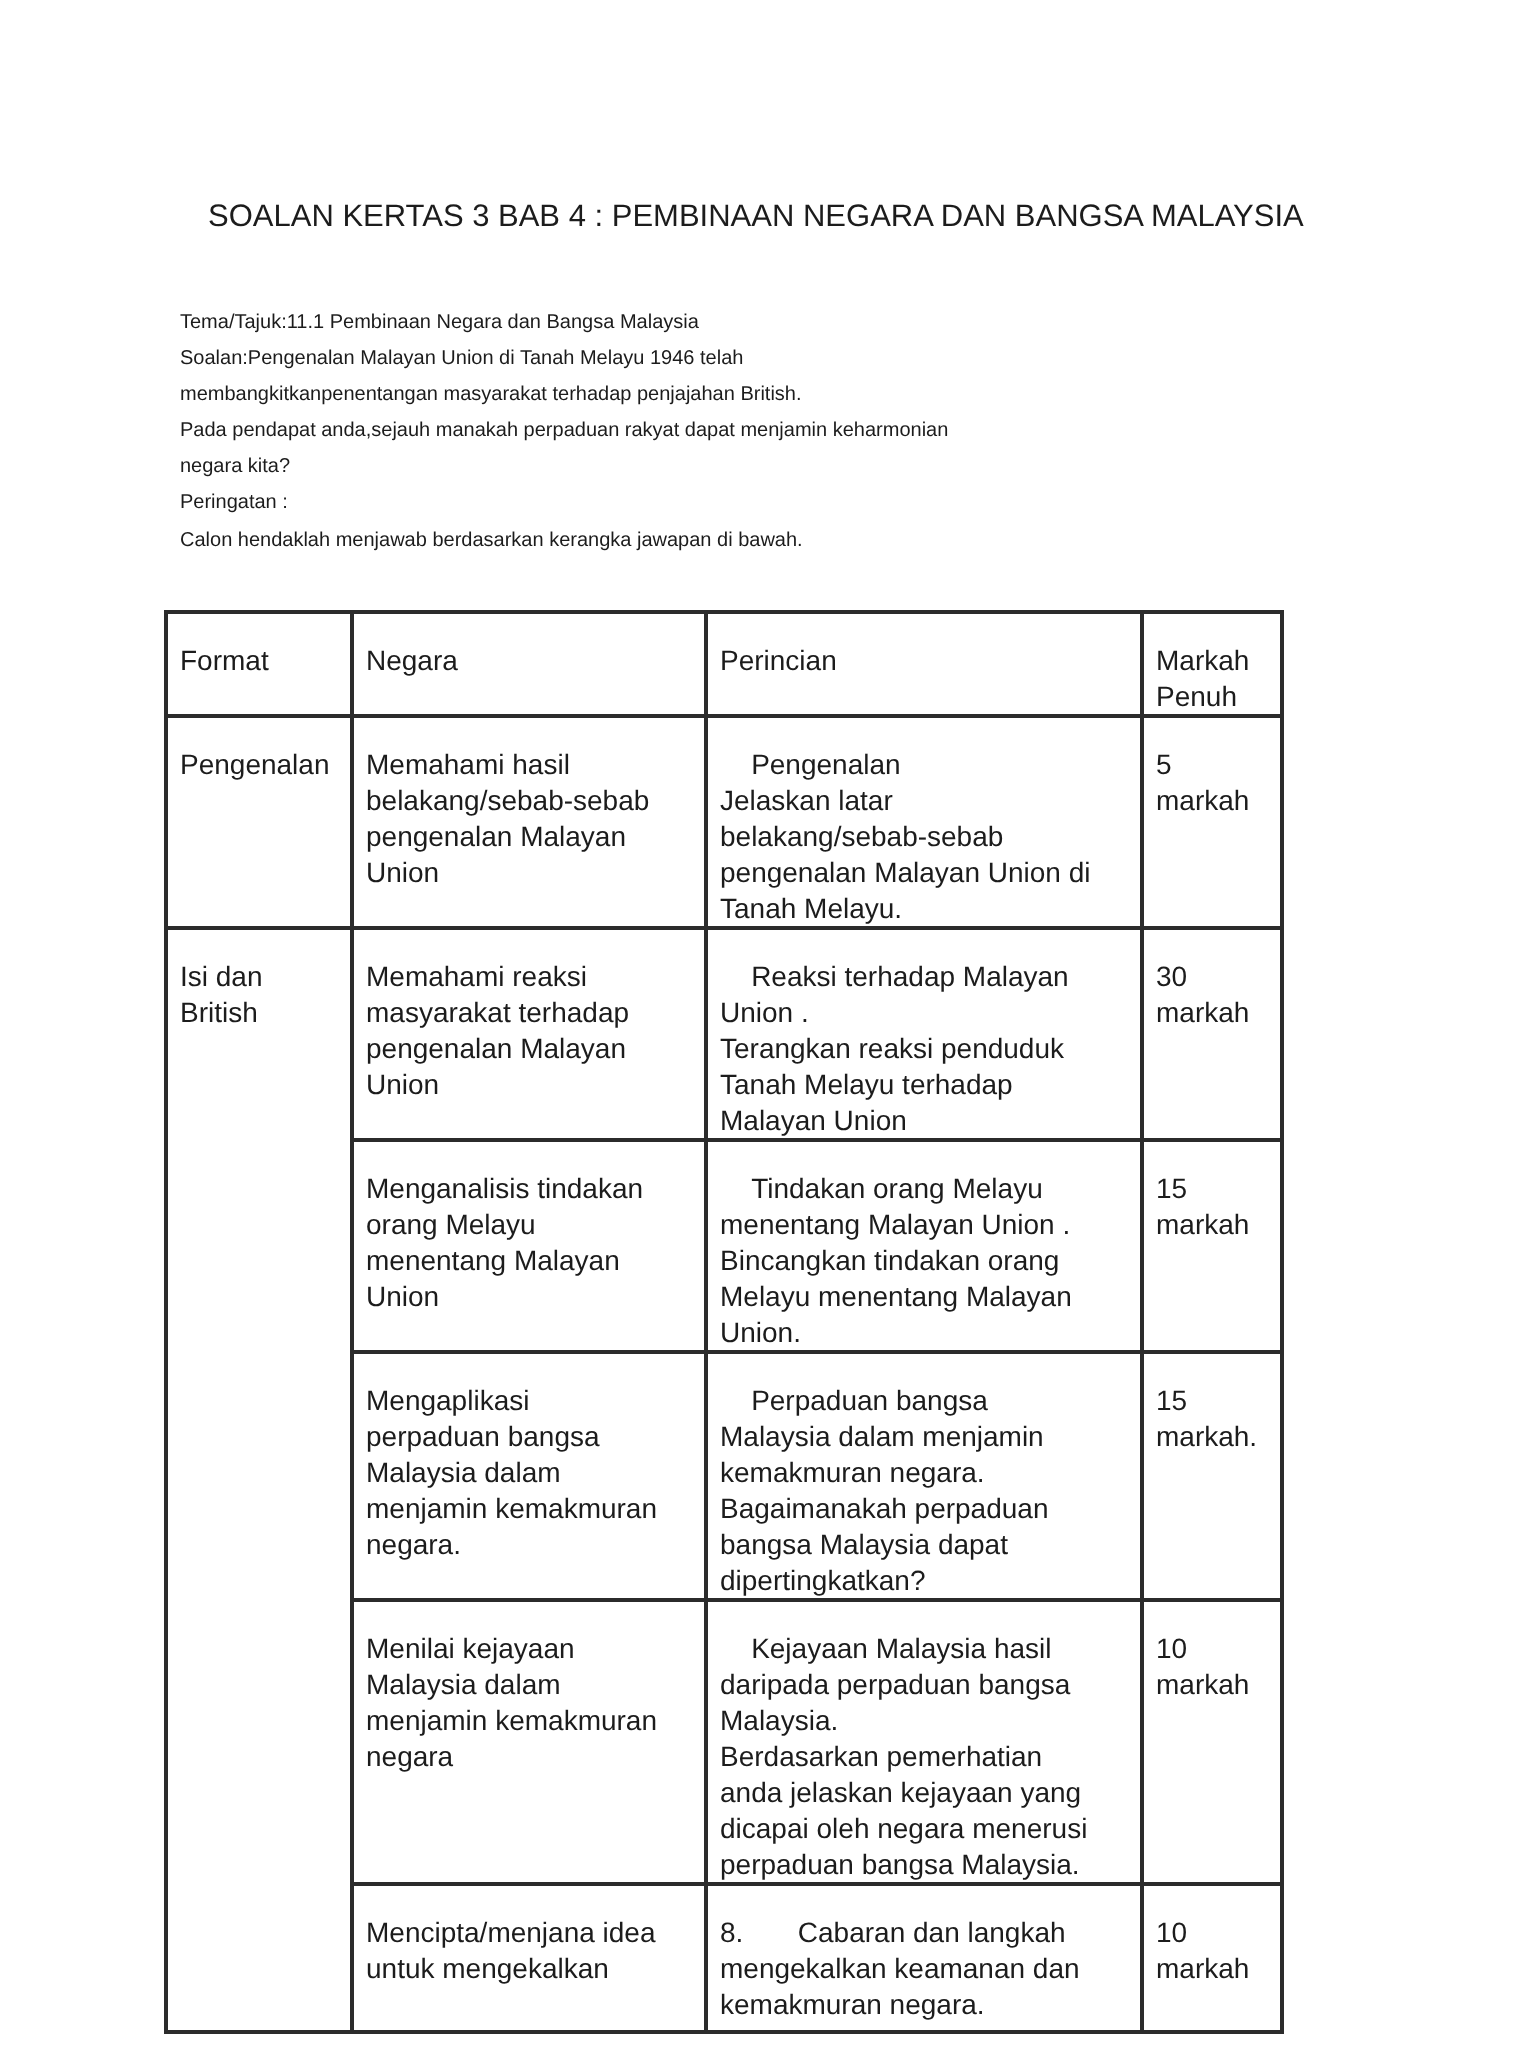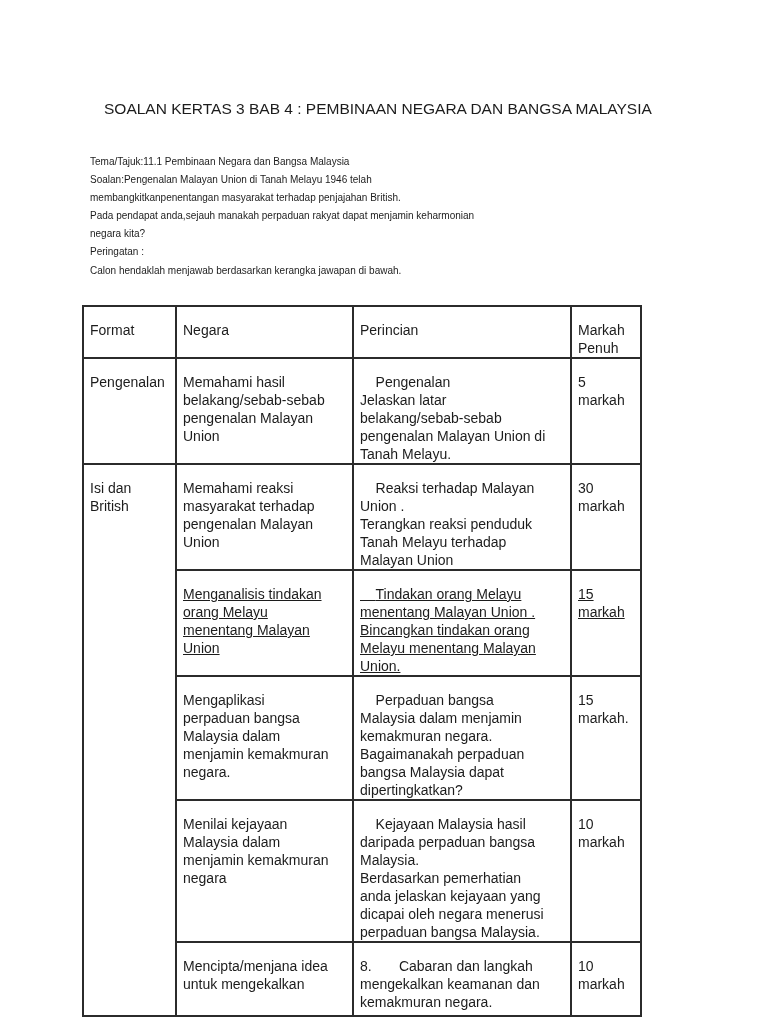--- a/index.html
+++ b/index.html
@@ -51,21 +51,21 @@
     overflow: hidden;
   }
   .col-format    { width: 93px;  }
   .col-aspek     { width: 177px; }
   .col-perincian { width: 218px; }
   .col-markah    { width: 70px;  }
 
   .row-header { height: 33px;  }
   .row-1 { height: 94px;  }
   .row-2 { height: 89px;  }
-  .row-3 { height: 89px; text-decoration: underline;  }
+  .row-3 { height: 89px;  }
   .row-4 { height: 107px; }
   .row-5 { height: 125px; }
   .row-6 { height: 74px;  }
 
   .r6-aspek     { padding-top: 33px; line-height: 24px; }
   .r6-perincian { padding-top: 6px;  line-height: 24px; }
   .r6-markah    { line-height: 21px; }
 </style>
 </head>
 <body>

